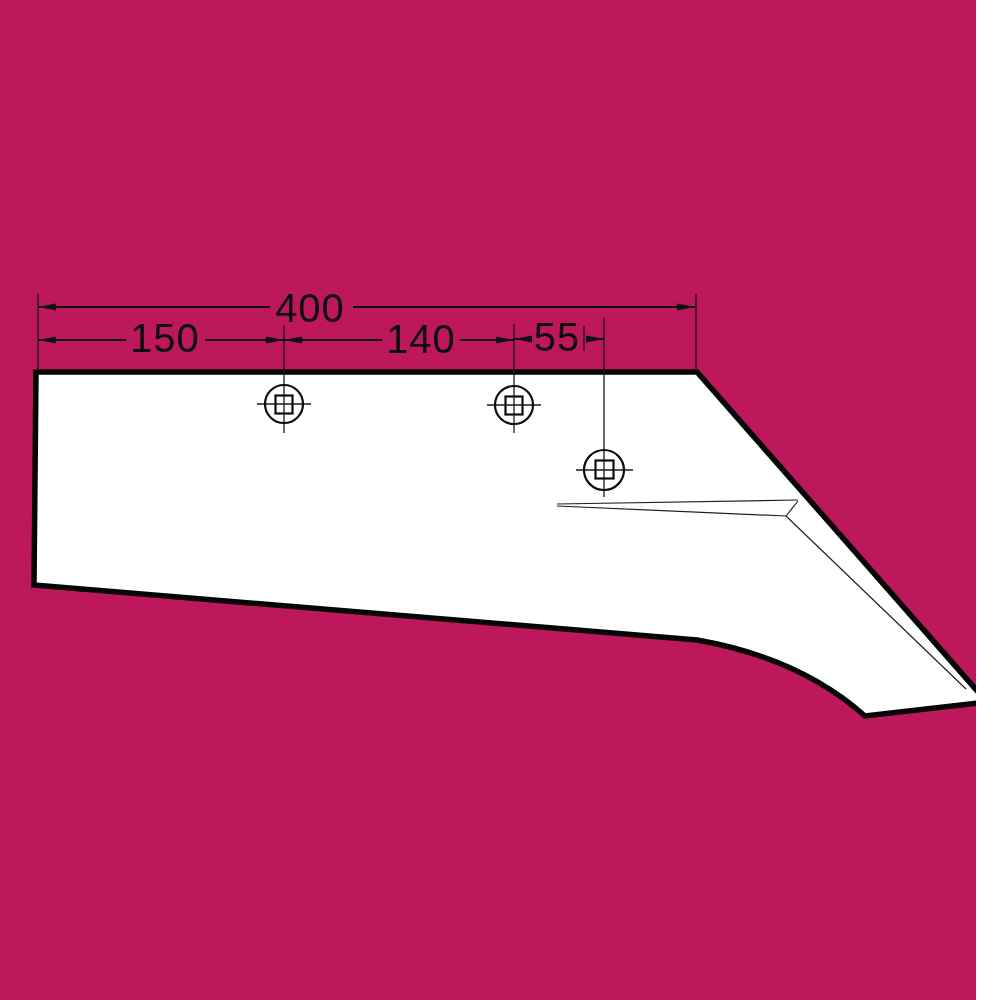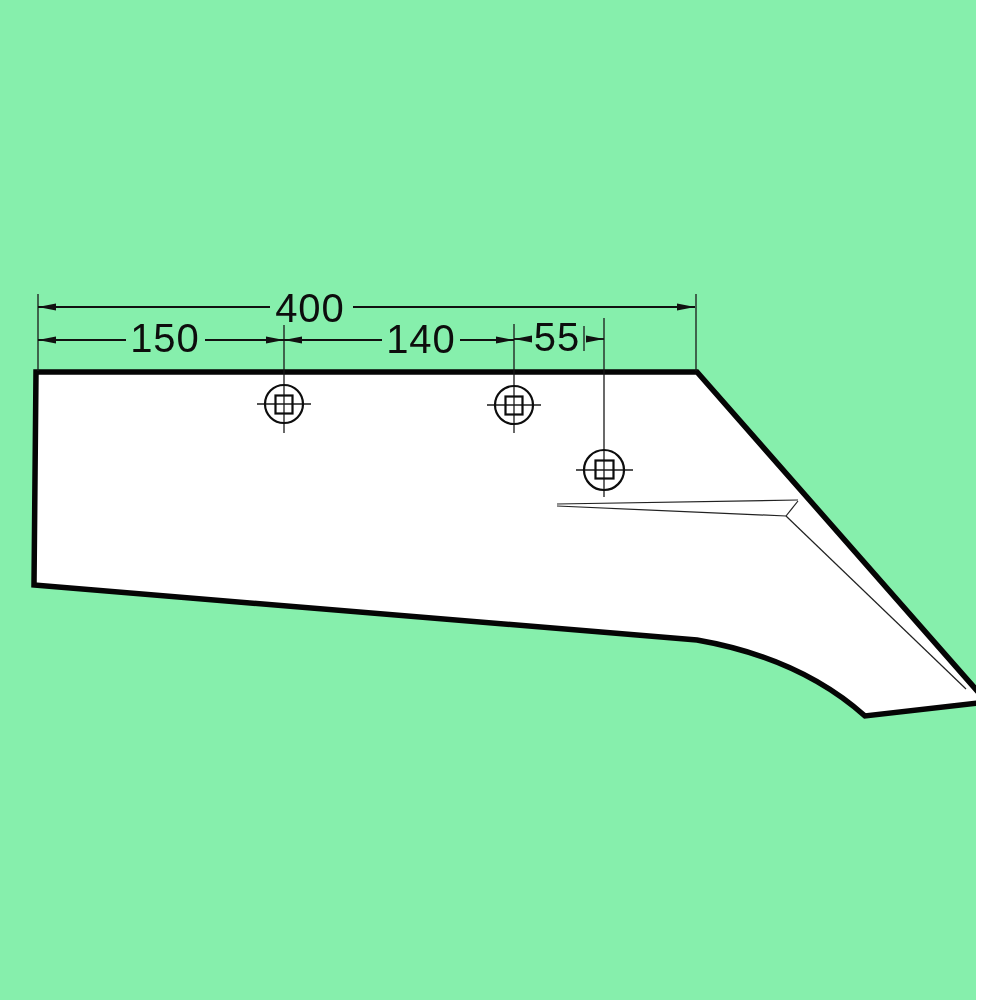--- a/index.html
+++ b/index.html
@@ -4,21 +4,21 @@
 <style>
   html, body {
     margin: 0;
     padding: 0;
     background: #ffffff;
   }
   .canvas {
     position: relative;
     width: 976px;
     height: 1000px;
-    background: #86efac;
+    background: #be185d;
     overflow: hidden;
   }
   svg {
     display: block;
   }
   .dim-text {
     font-family: "Liberation Sans", sans-serif;
     font-size: 40px;
     font-weight: 400;
     letter-spacing: 1px;

